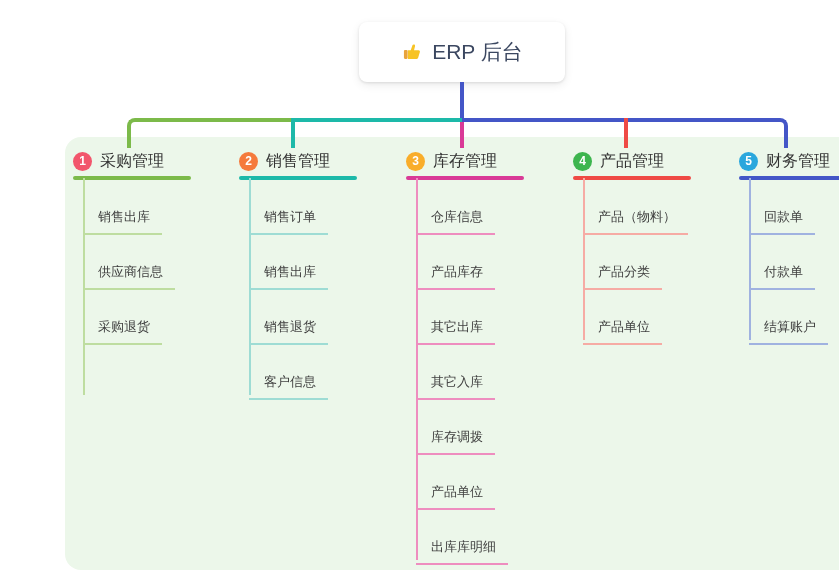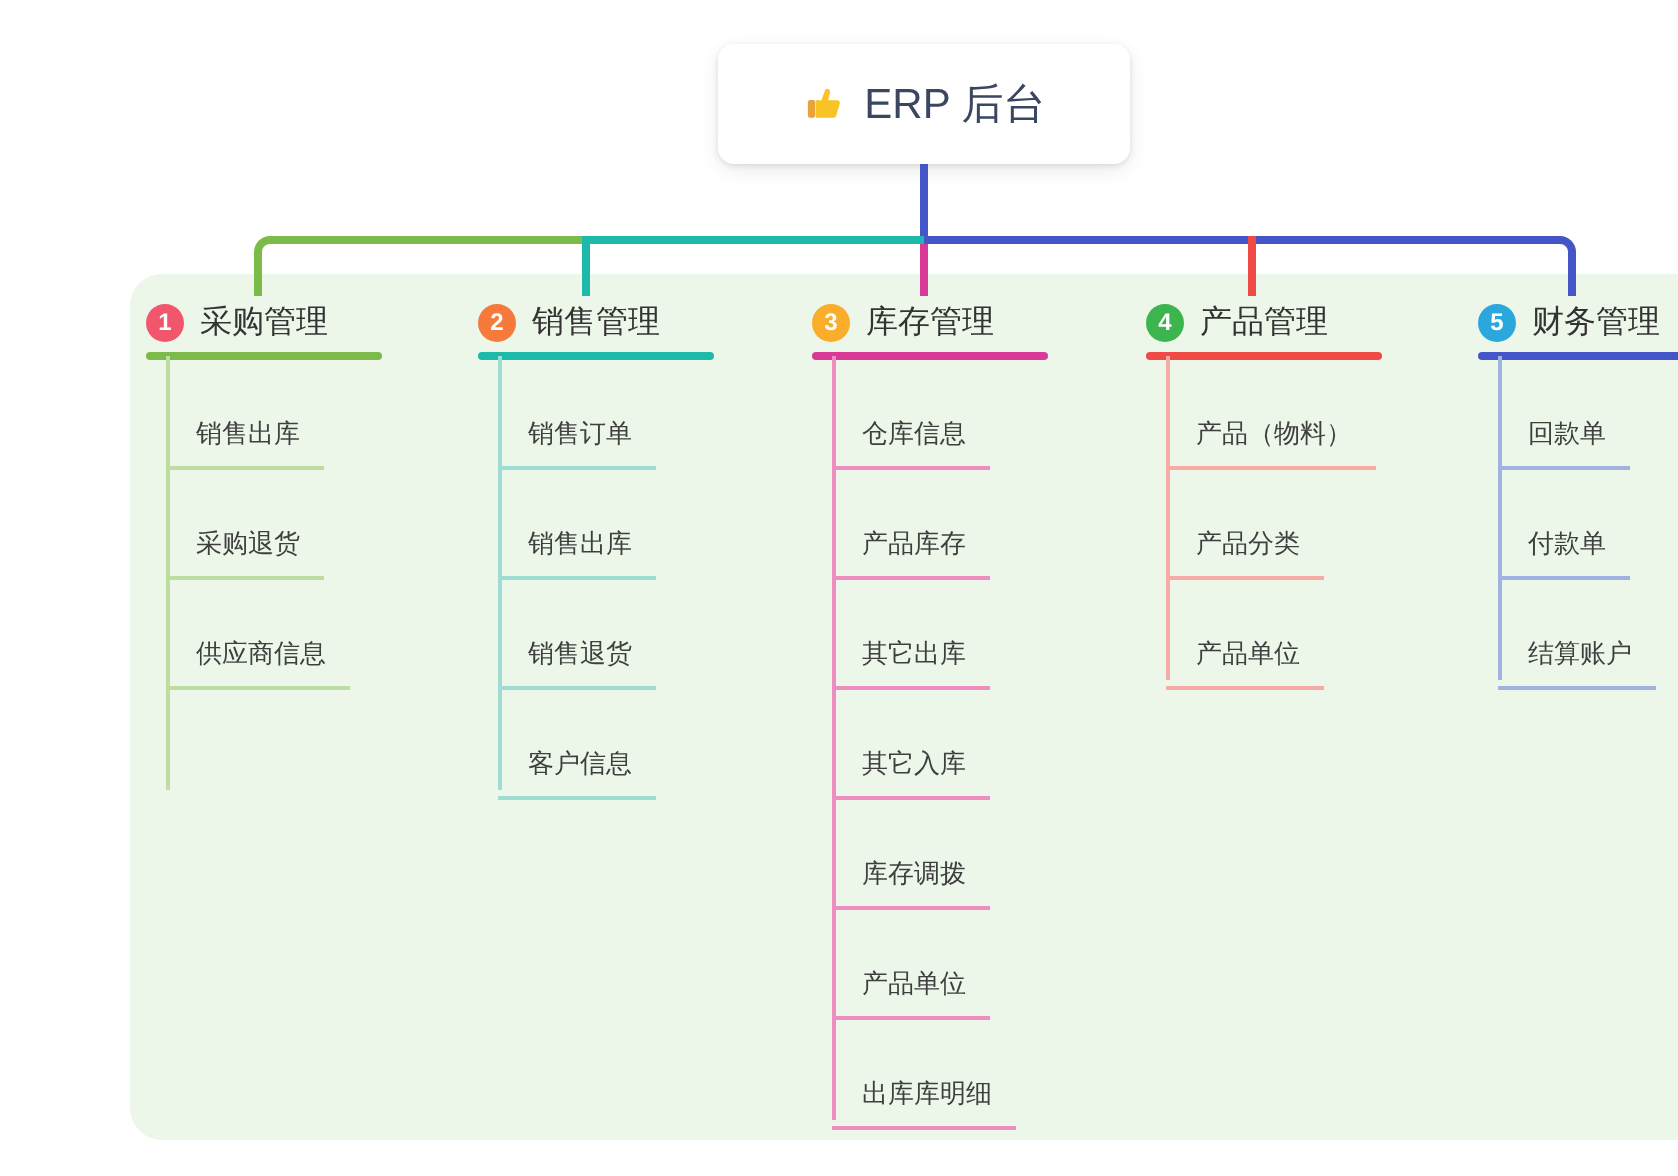--- a/index.html
+++ b/index.html
@@ -57,24 +57,24 @@
         <div class="branch-header">
           <span class="badge" style="background: rgb(242, 86, 108);">1</span>
           <span class="branch-label">采购管理</span>
         </div>
         <div class="branch-underline" style="background: rgb(124, 186, 74);"></div>
         <div class="vline" style="top: 30px; height: 217px; background: rgb(190, 221, 160);"></div>
         <div class="child">
           <span class="child-label" style="border-bottom-color: rgb(190, 221, 160);">销售出库</span>
         </div>
         <div class="child">
-          <span class="child-label" style="border-bottom-color: rgb(190, 221, 160);">采购退货</span>
+          <span class="child-label" style="border-bottom-color: rgb(190, 221, 160);">供应商信息</span>
         </div>
         <div class="child">
-          <span class="child-label" style="border-bottom-color: rgb(190, 221, 160);">供应商信息</span>
+          <span class="child-label" style="border-bottom-color: rgb(190, 221, 160);">采购退货</span>
         </div>
       </div>
       <div class="branch-column" style="left: 196px; top: 148px;">
         <div class="branch-header">
           <span class="badge" style="background: rgb(245, 122, 60);">2</span>
           <span class="branch-label">销售管理</span>
         </div>
         <div class="branch-underline" style="background: rgb(29, 185, 169);"></div>
         <div class="vline" style="top: 30px; height: 217px; background: rgb(158, 220, 212);"></div>
         <div class="child">

